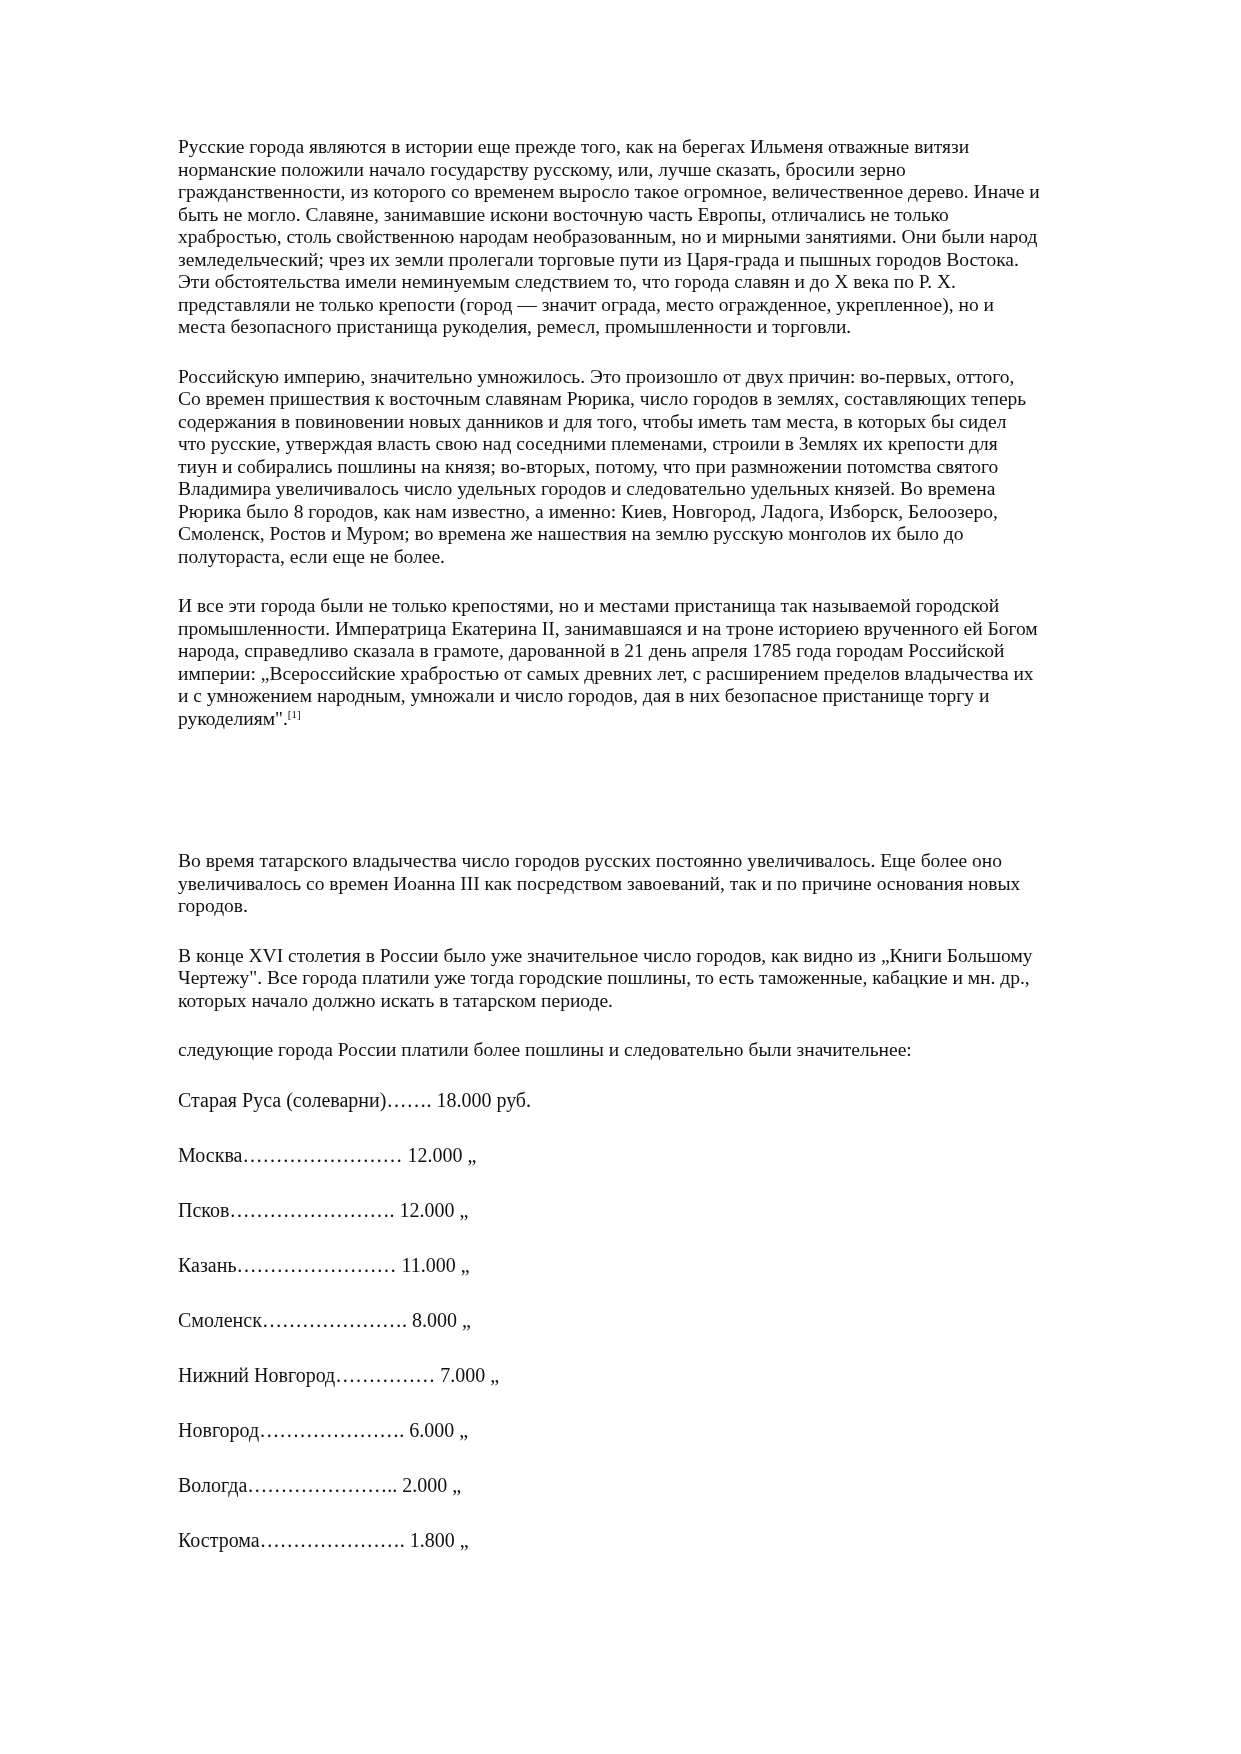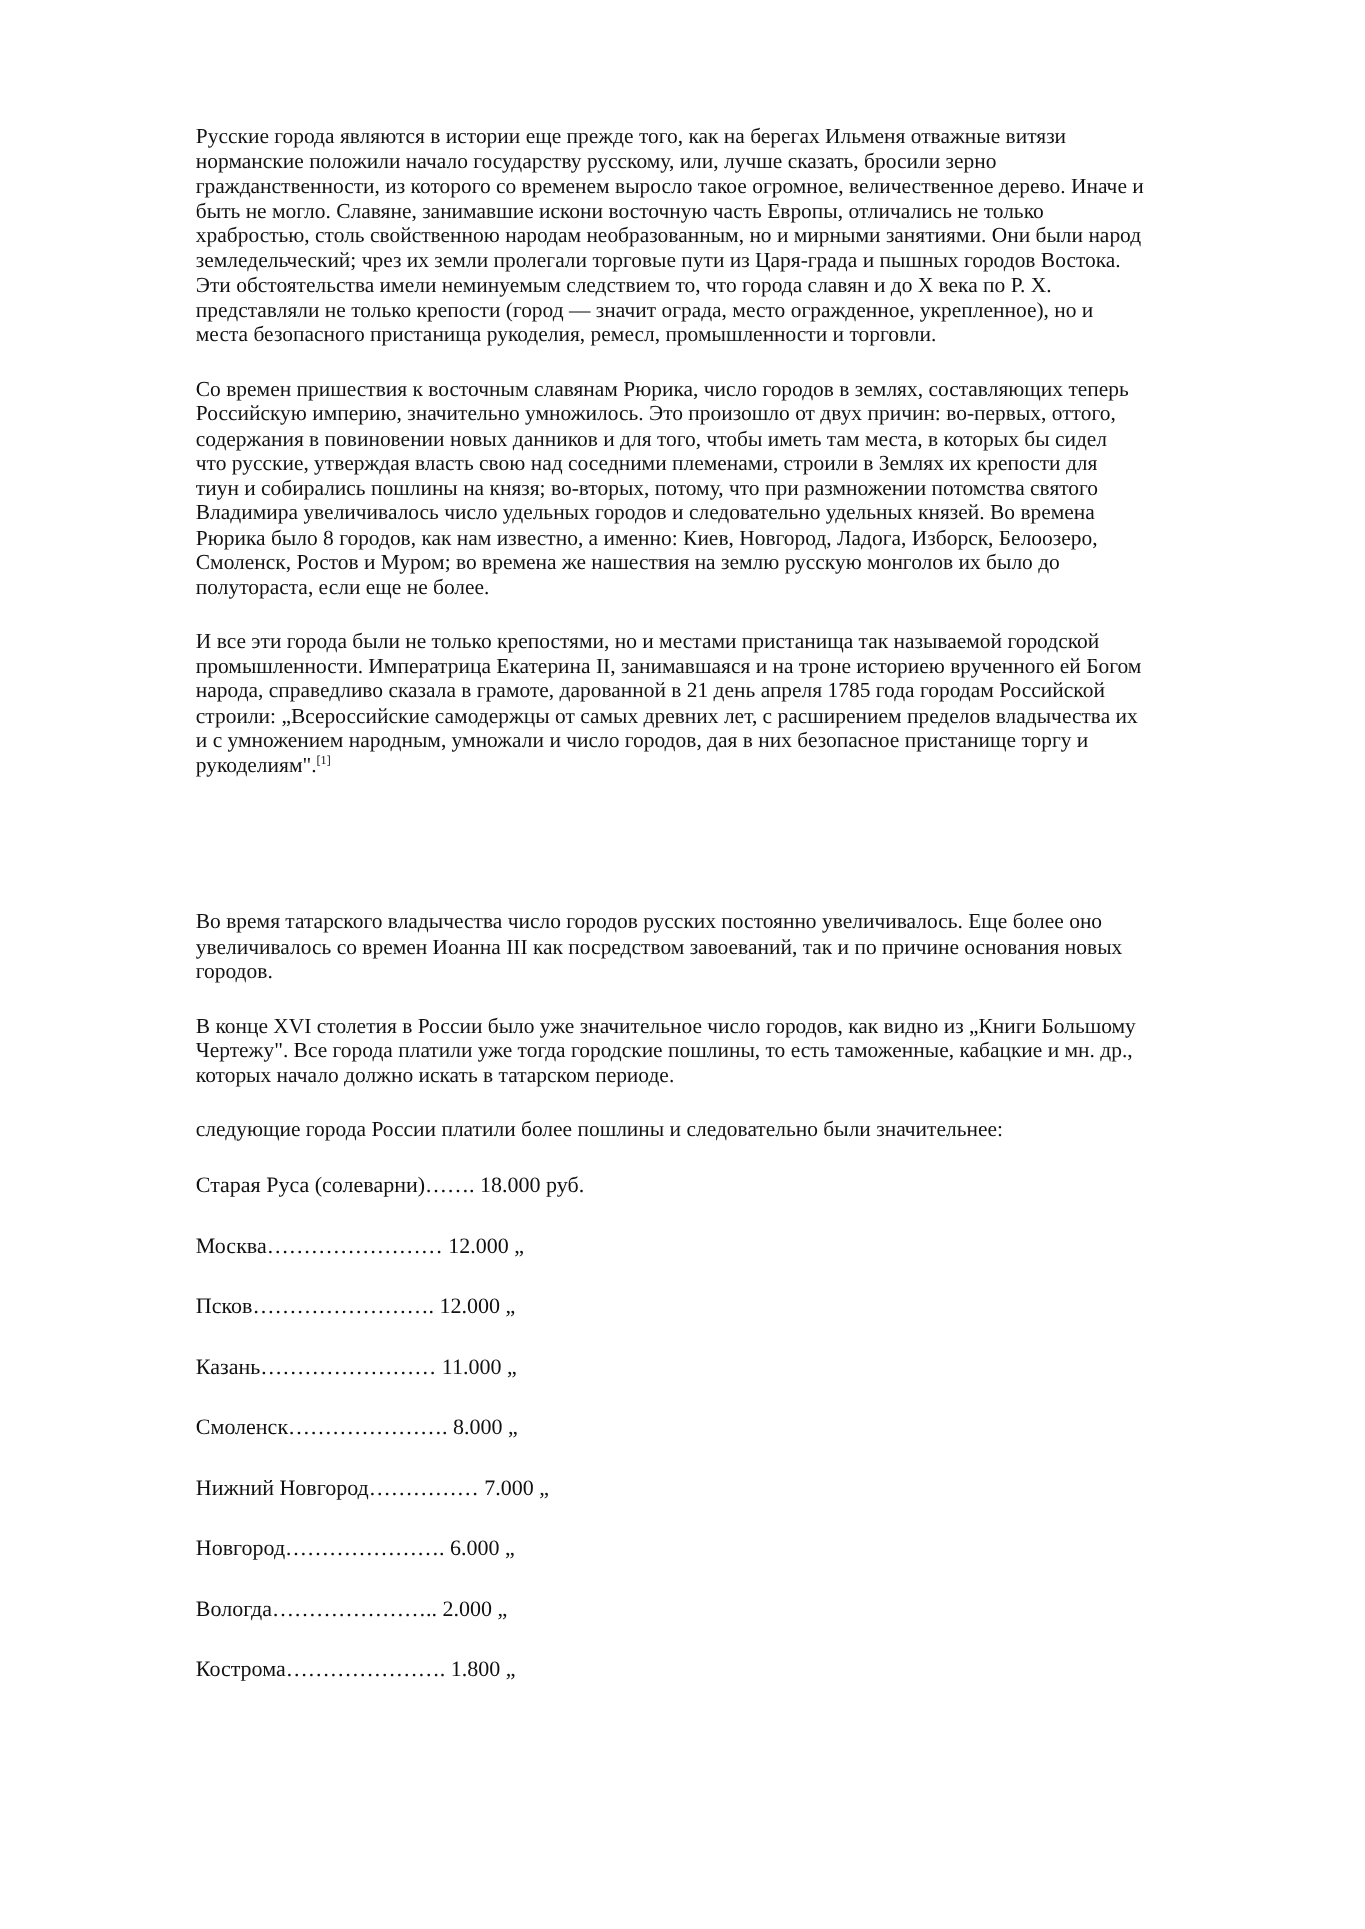--- a/index.html
+++ b/index.html
@@ -11,21 +11,21 @@
     width: 1241px;
     height: 1754px;
     position: relative;
     overflow: hidden;
     font-family: "Liberation Serif", "DejaVu Serif", serif;
     color: #111111;
   }
   .page {
     position: absolute;
     left: 178px;
-    top: 114px;
+    top: 136px;
     width: 980px;
   }
   .para {
     font-size: 19.5px;
     line-height: 22.5px;
     margin: 0 0 27px 0;
     white-space: nowrap;
   }
   .line { display: block; }
   .fnref {
@@ -52,36 +52,36 @@
     <span class="line">гражданственности, из которого со временем выросло такое огромное, величественное дерево. Иначе и</span>
     <span class="line">быть не могло. Славяне, занимавшие искони восточную часть Европы, отличались не только</span>
     <span class="line">храбростью, столь свойственною народам необразованным, но и мирными занятиями. Они были народ</span>
     <span class="line">земледельческий; чрез их земли пролегали торговые пути из Царя-града и пышных городов Востока.</span>
     <span class="line">Эти обстоятельства имели неминуемым следствием то, что города славян и до X века по Р. X.</span>
     <span class="line">представляли не только крепости (город — значит ограда, место огражденное, укрепленное), но и</span>
     <span class="line">места безопасного пристанища рукоделия, ремесл, промышленности и торговли.</span>
   </p>
 
   <p class="para">
+    <span class="line">Российскую империю, значительно умножилось. Это произошло от двух причин: во-первых, оттого,</span>
     <span class="line">Со времен пришествия к восточным славянам Рюрика, число городов в землях, составляющих теперь</span>
-    <span class="line">Российскую империю, значительно умножилось. Это произошло от двух причин: во-первых, оттого,</span>
     <span class="line">содержания в повиновении новых данников и для того, чтобы иметь там места, в которых бы сидел</span>
     <span class="line">что русские, утверждая власть свою над соседними племенами, строили в Землях их крепости для</span>
     <span class="line">тиун и собирались пошлины на князя; во-вторых, потому, что при размножении потомства святого</span>
     <span class="line">Владимира увеличивалось число удельных городов и следовательно удельных князей. Во времена</span>
     <span class="line">Рюрика было 8 городов, как нам известно, а именно: Киев, Новгород, Ладога, Изборск, Белоозеро,</span>
     <span class="line">Смоленск, Ростов и Муром; во времена же нашествия на землю русскую монголов их было до</span>
     <span class="line">полутораста, если еще не более.</span>
   </p>
 
   <p class="para">
     <span class="line">И все эти города были не только крепостями, но и местами пристанища так называемой городской</span>
     <span class="line">промышленности. Императрица Екатерина II, занимавшаяся и на троне историею врученного ей Богом</span>
     <span class="line">народа, справедливо сказала в грамоте, дарованной в 21 день апреля 1785 года городам Российской</span>
-    <span class="line">строили: „Всероссийские самодержцы от самых древних лет, с расширением пределов владычества их</span>
+    <span class="line">империи: „Всероссийские храбростью от самых древних лет, с расширением пределов владычества их</span>
     <span class="line">и с умножением народным, умножали и число городов, дая в них безопасное пристанище торгу и</span>
     <span class="line"><span>рукоделиям".</span><sup class="fnref">[1]</sup></span>
   </p>
 
   <div class="gap-large"></div>
 
   <p class="para">
     <span class="line">Во время татарского владычества число городов русских постоянно увеличивалось. Еще более оно</span>
     <span class="line">увеличивалось со времен Иоанна III как посредством завоеваний, так и по причине основания новых</span>
     <span class="line">городов.</span>

